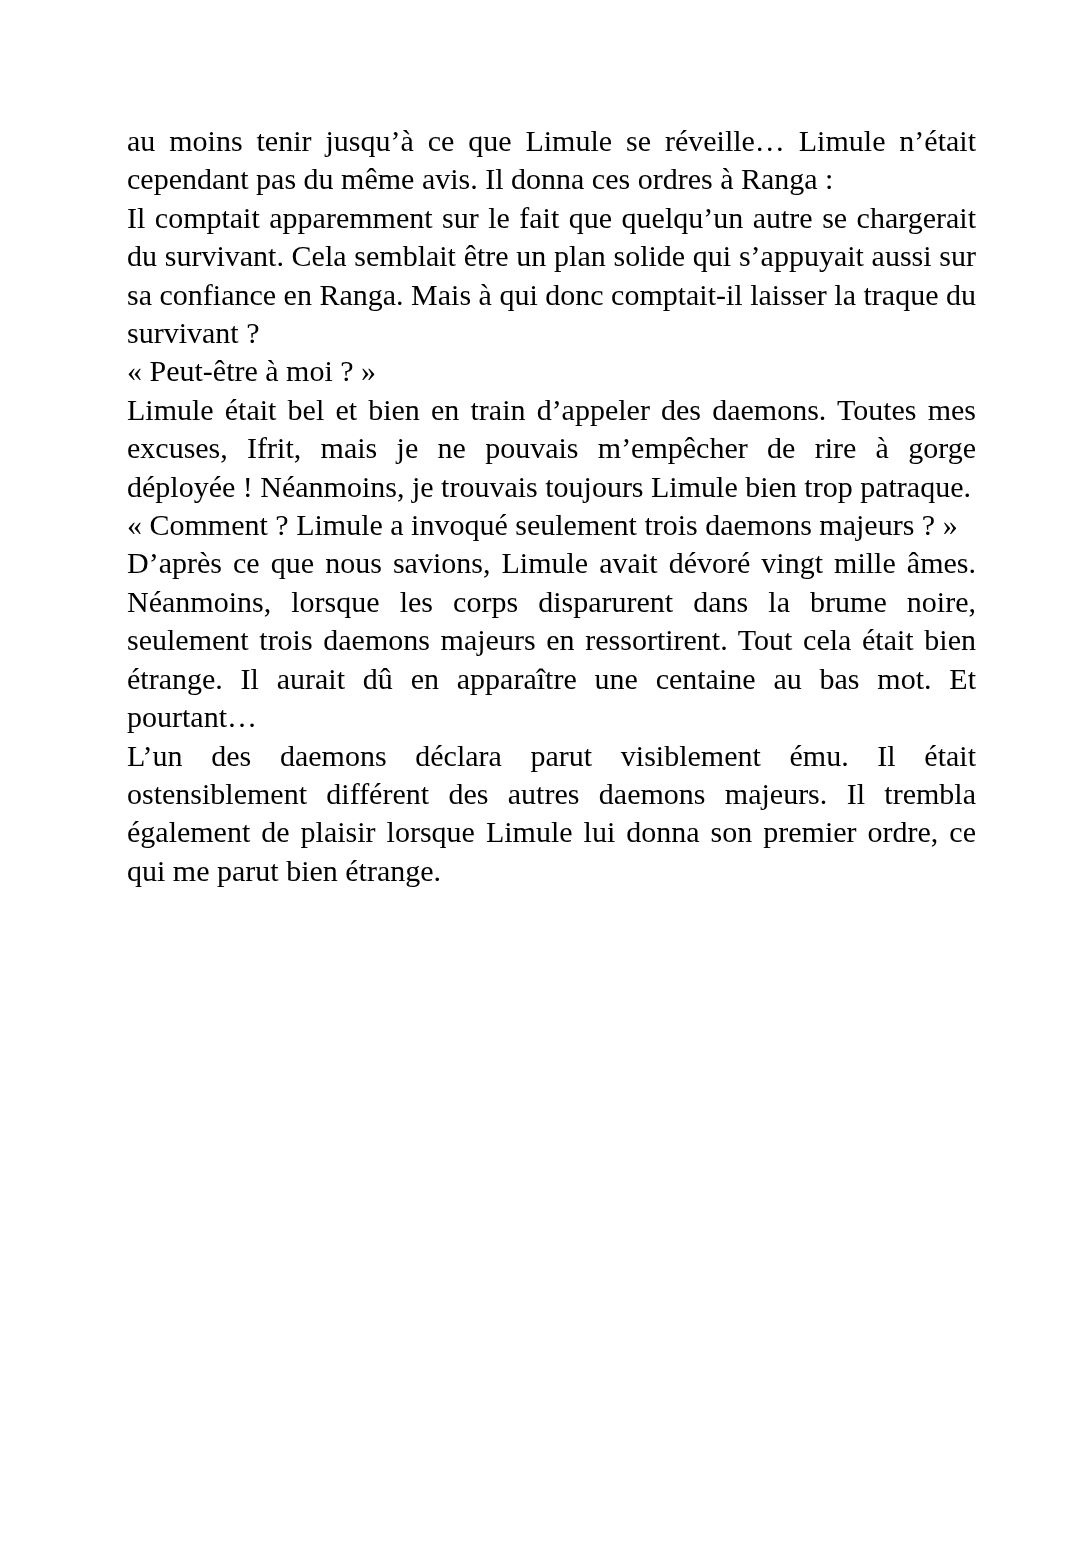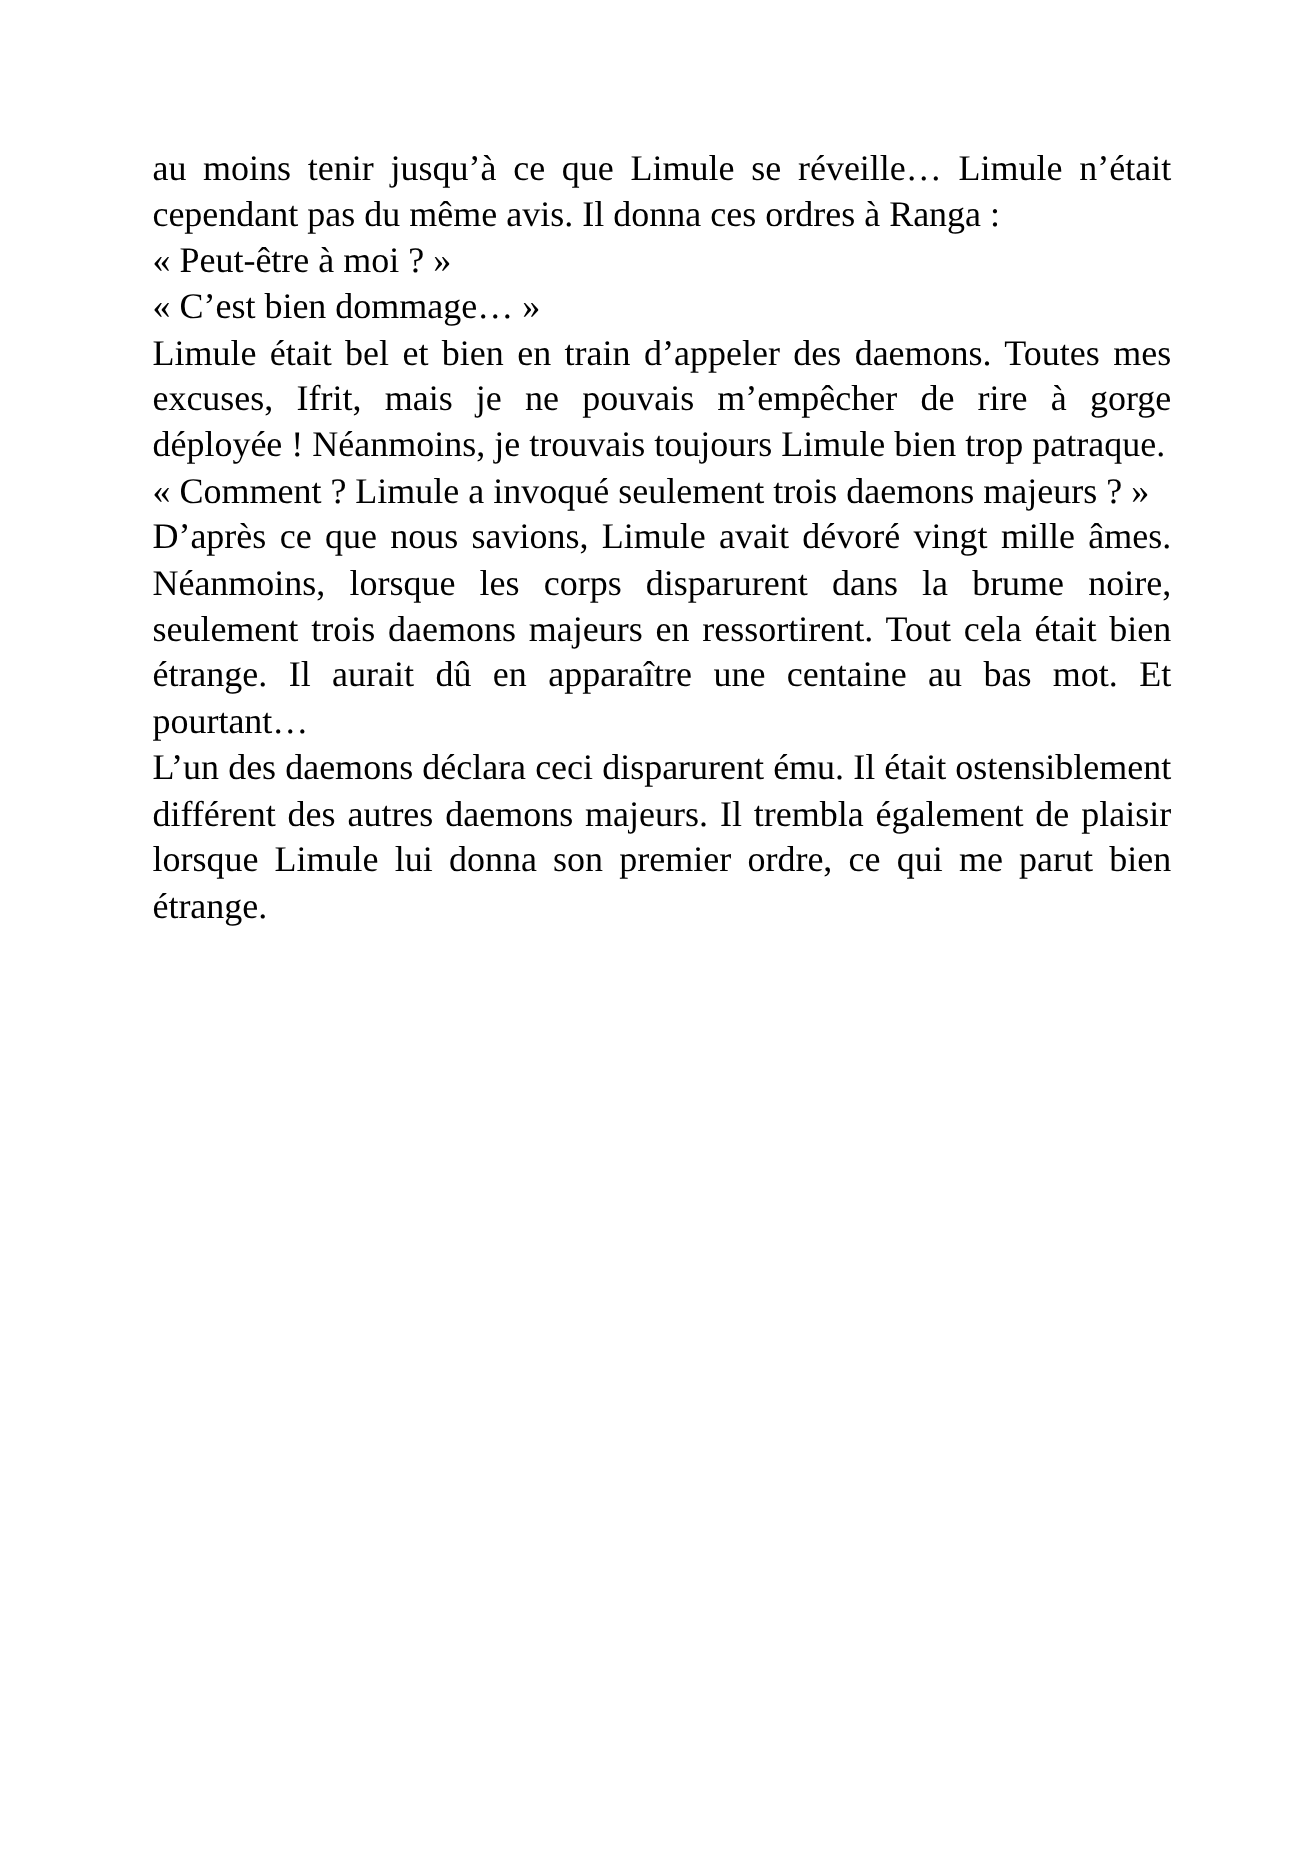--- a/index.html
+++ b/index.html
@@ -30,20 +30,20 @@
     margin: 0;
     padding: 0;
   }
 </style>
 </head>
 <body>
 
 <div class="page">
   <div class="text-block">
       <p>au moins tenir jusqu’à ce que Limule se réveille… Limule n’était cependant pas du même avis. Il donna ces ordres à Ranga&nbsp;:</p>
+      <p>Il comptait apparemment sur le fait que quelqu’un autre se chargerait du survivant. Cela semblait être un plan solide qui s’appuyait aussi sur sa confiance en Ranga. Mais à qui donc comptait-il laisser la traque du survivant&nbsp;?</p>
       <p>«&nbsp;Peut-être à moi&nbsp;?&nbsp;»</p>
-      <p>«&nbsp;C’est bien dommage…&nbsp;»</p>
       <p>Limule était bel et bien en train d’appeler des daemons. Toutes mes excuses, Ifrit, mais je ne pouvais m’empêcher de rire à gorge déployée&nbsp;! Néanmoins, je trouvais toujours Limule bien trop patraque.</p>
       <p>«&nbsp;Comment&nbsp;? Limule a invoqué seulement trois daemons majeurs&nbsp;?&nbsp;»</p>
       <p>D’après ce que nous savions, Limule avait dévoré vingt mille âmes. Néanmoins, lorsque les corps disparurent dans la brume noire, seulement trois daemons majeurs en ressortirent. Tout cela était bien étrange. Il aurait dû en apparaître une centaine au bas mot. Et pourtant…</p>
-      <p>L’un des daemons déclara ceci disparurent ému. Il était ostensiblement différent des autres daemons majeurs. Il trembla également de plaisir lorsque Limule lui donna son premier ordre, ce qui me parut bien étrange.</p>
+      <p>L’un des daemons déclara parut visiblement ému. Il était ostensiblement différent des autres daemons majeurs. Il trembla également de plaisir lorsque Limule lui donna son premier ordre, ce qui me parut bien étrange.</p>
     </div>
 </div>
 
 </body></html>

